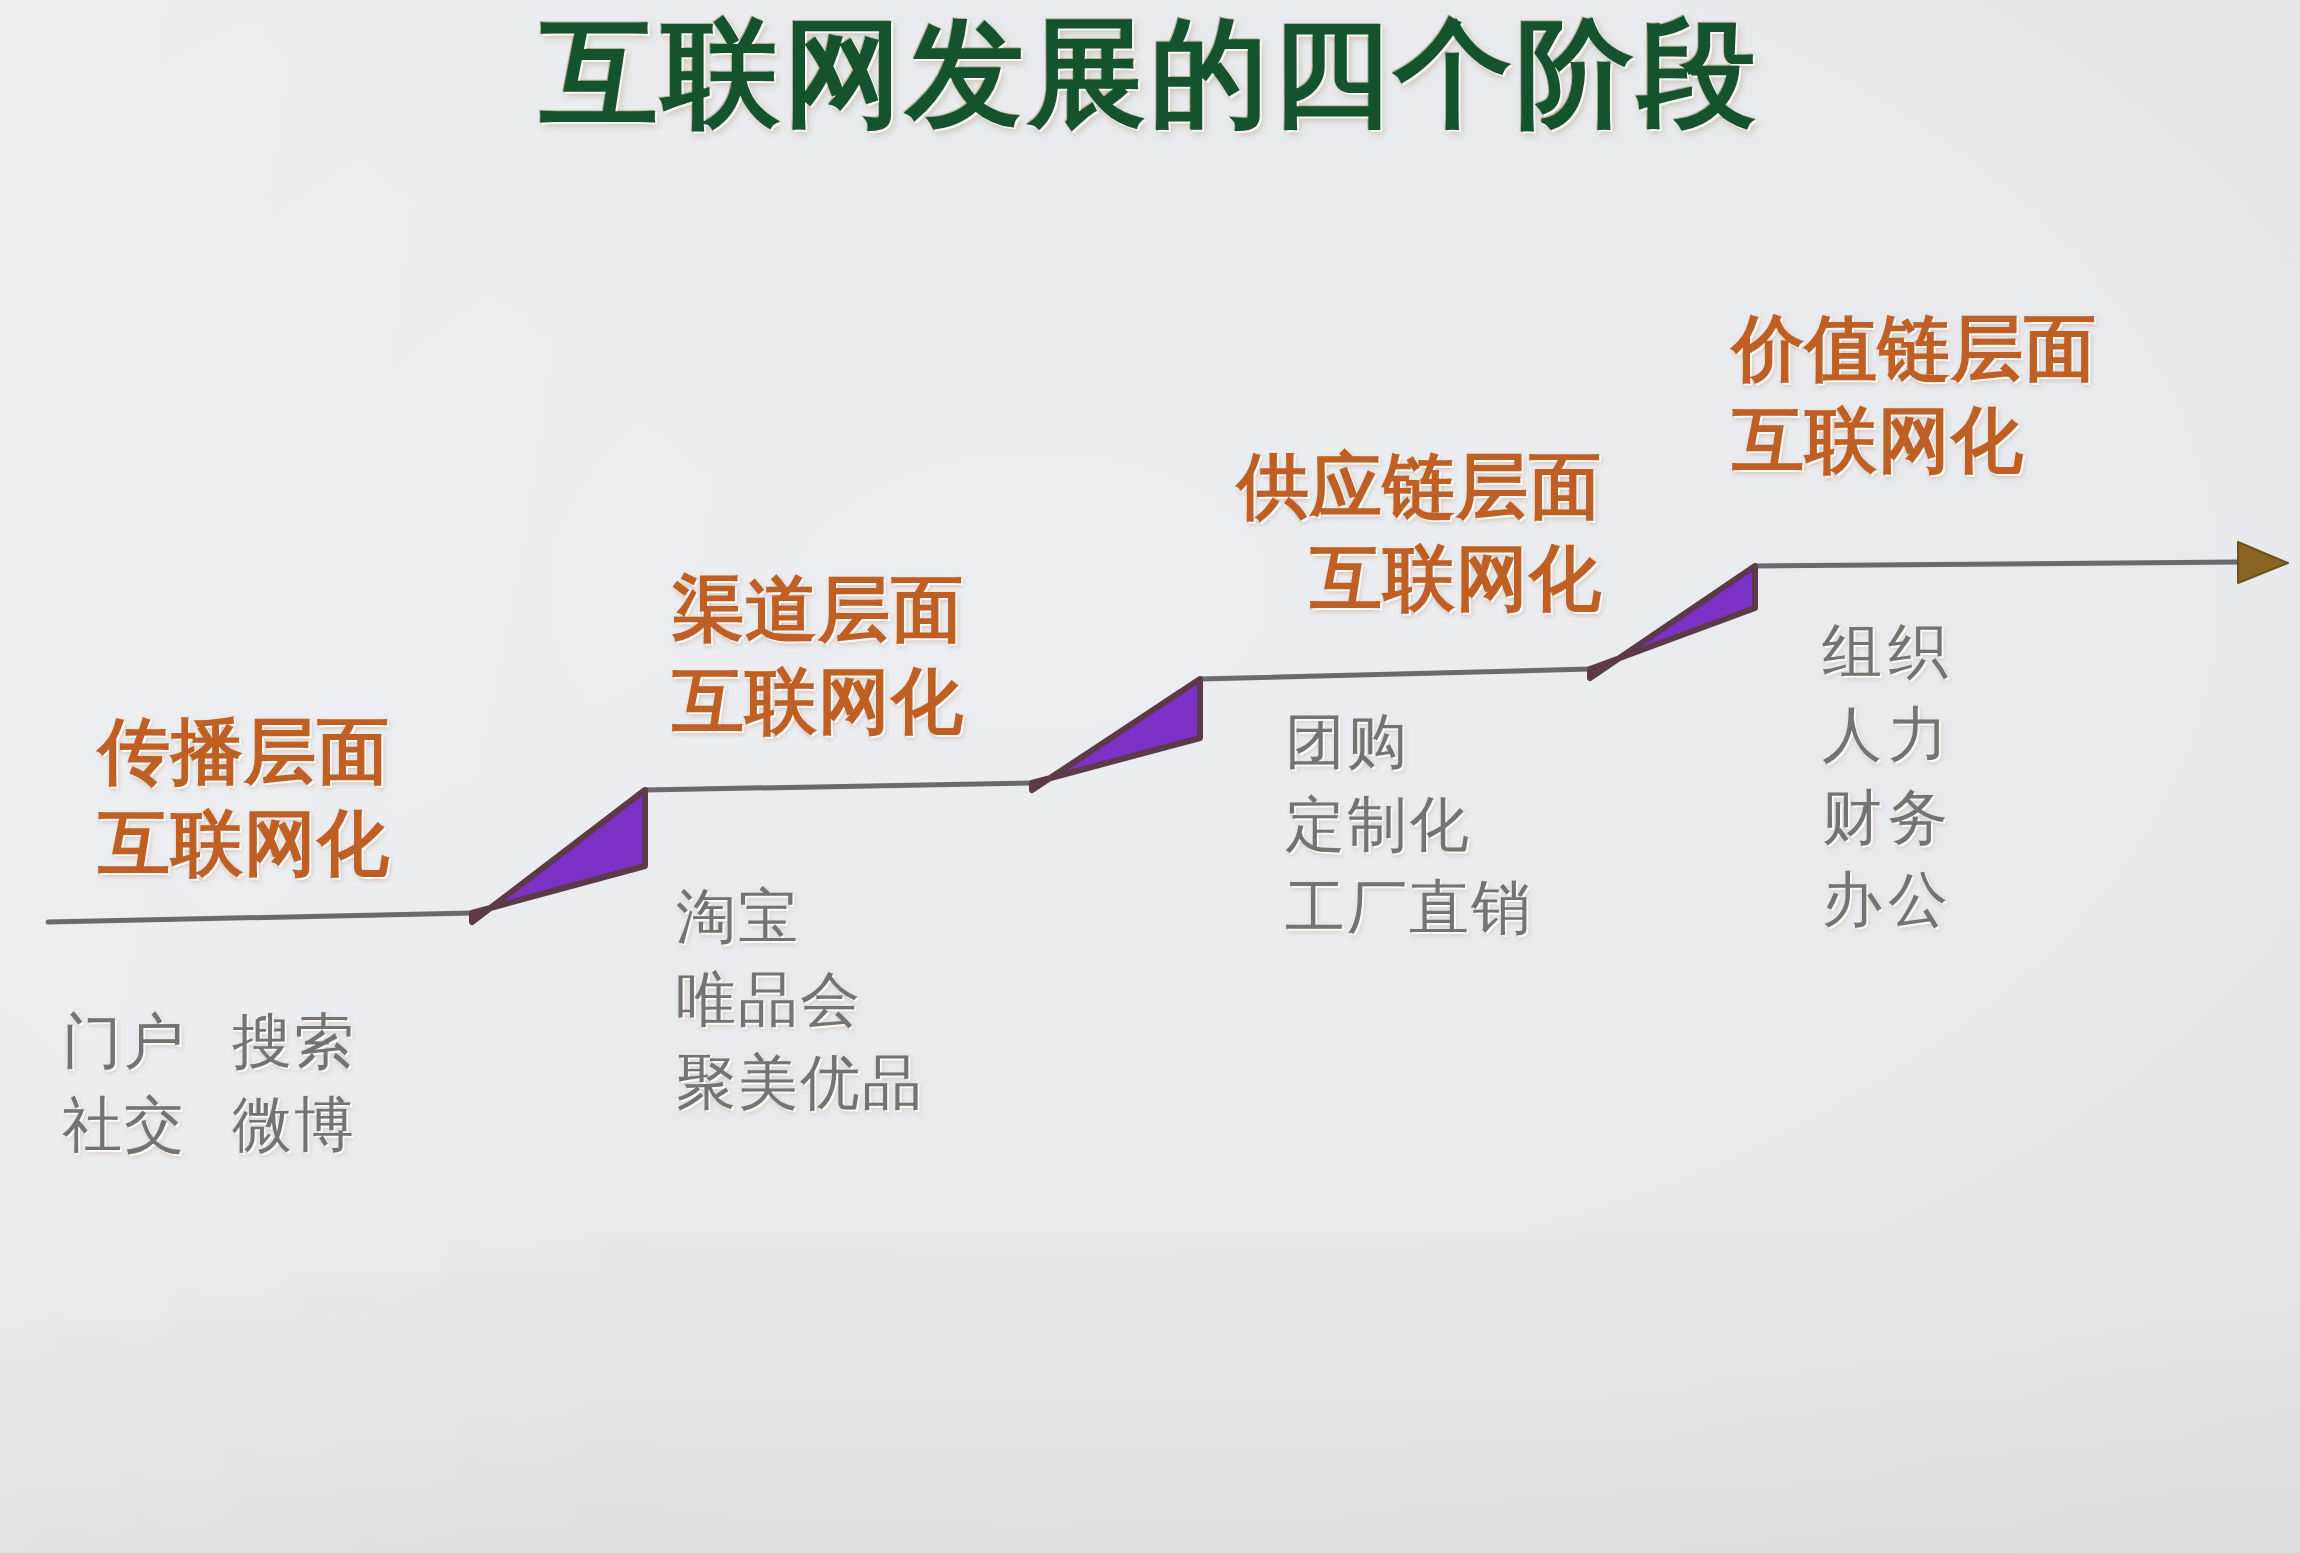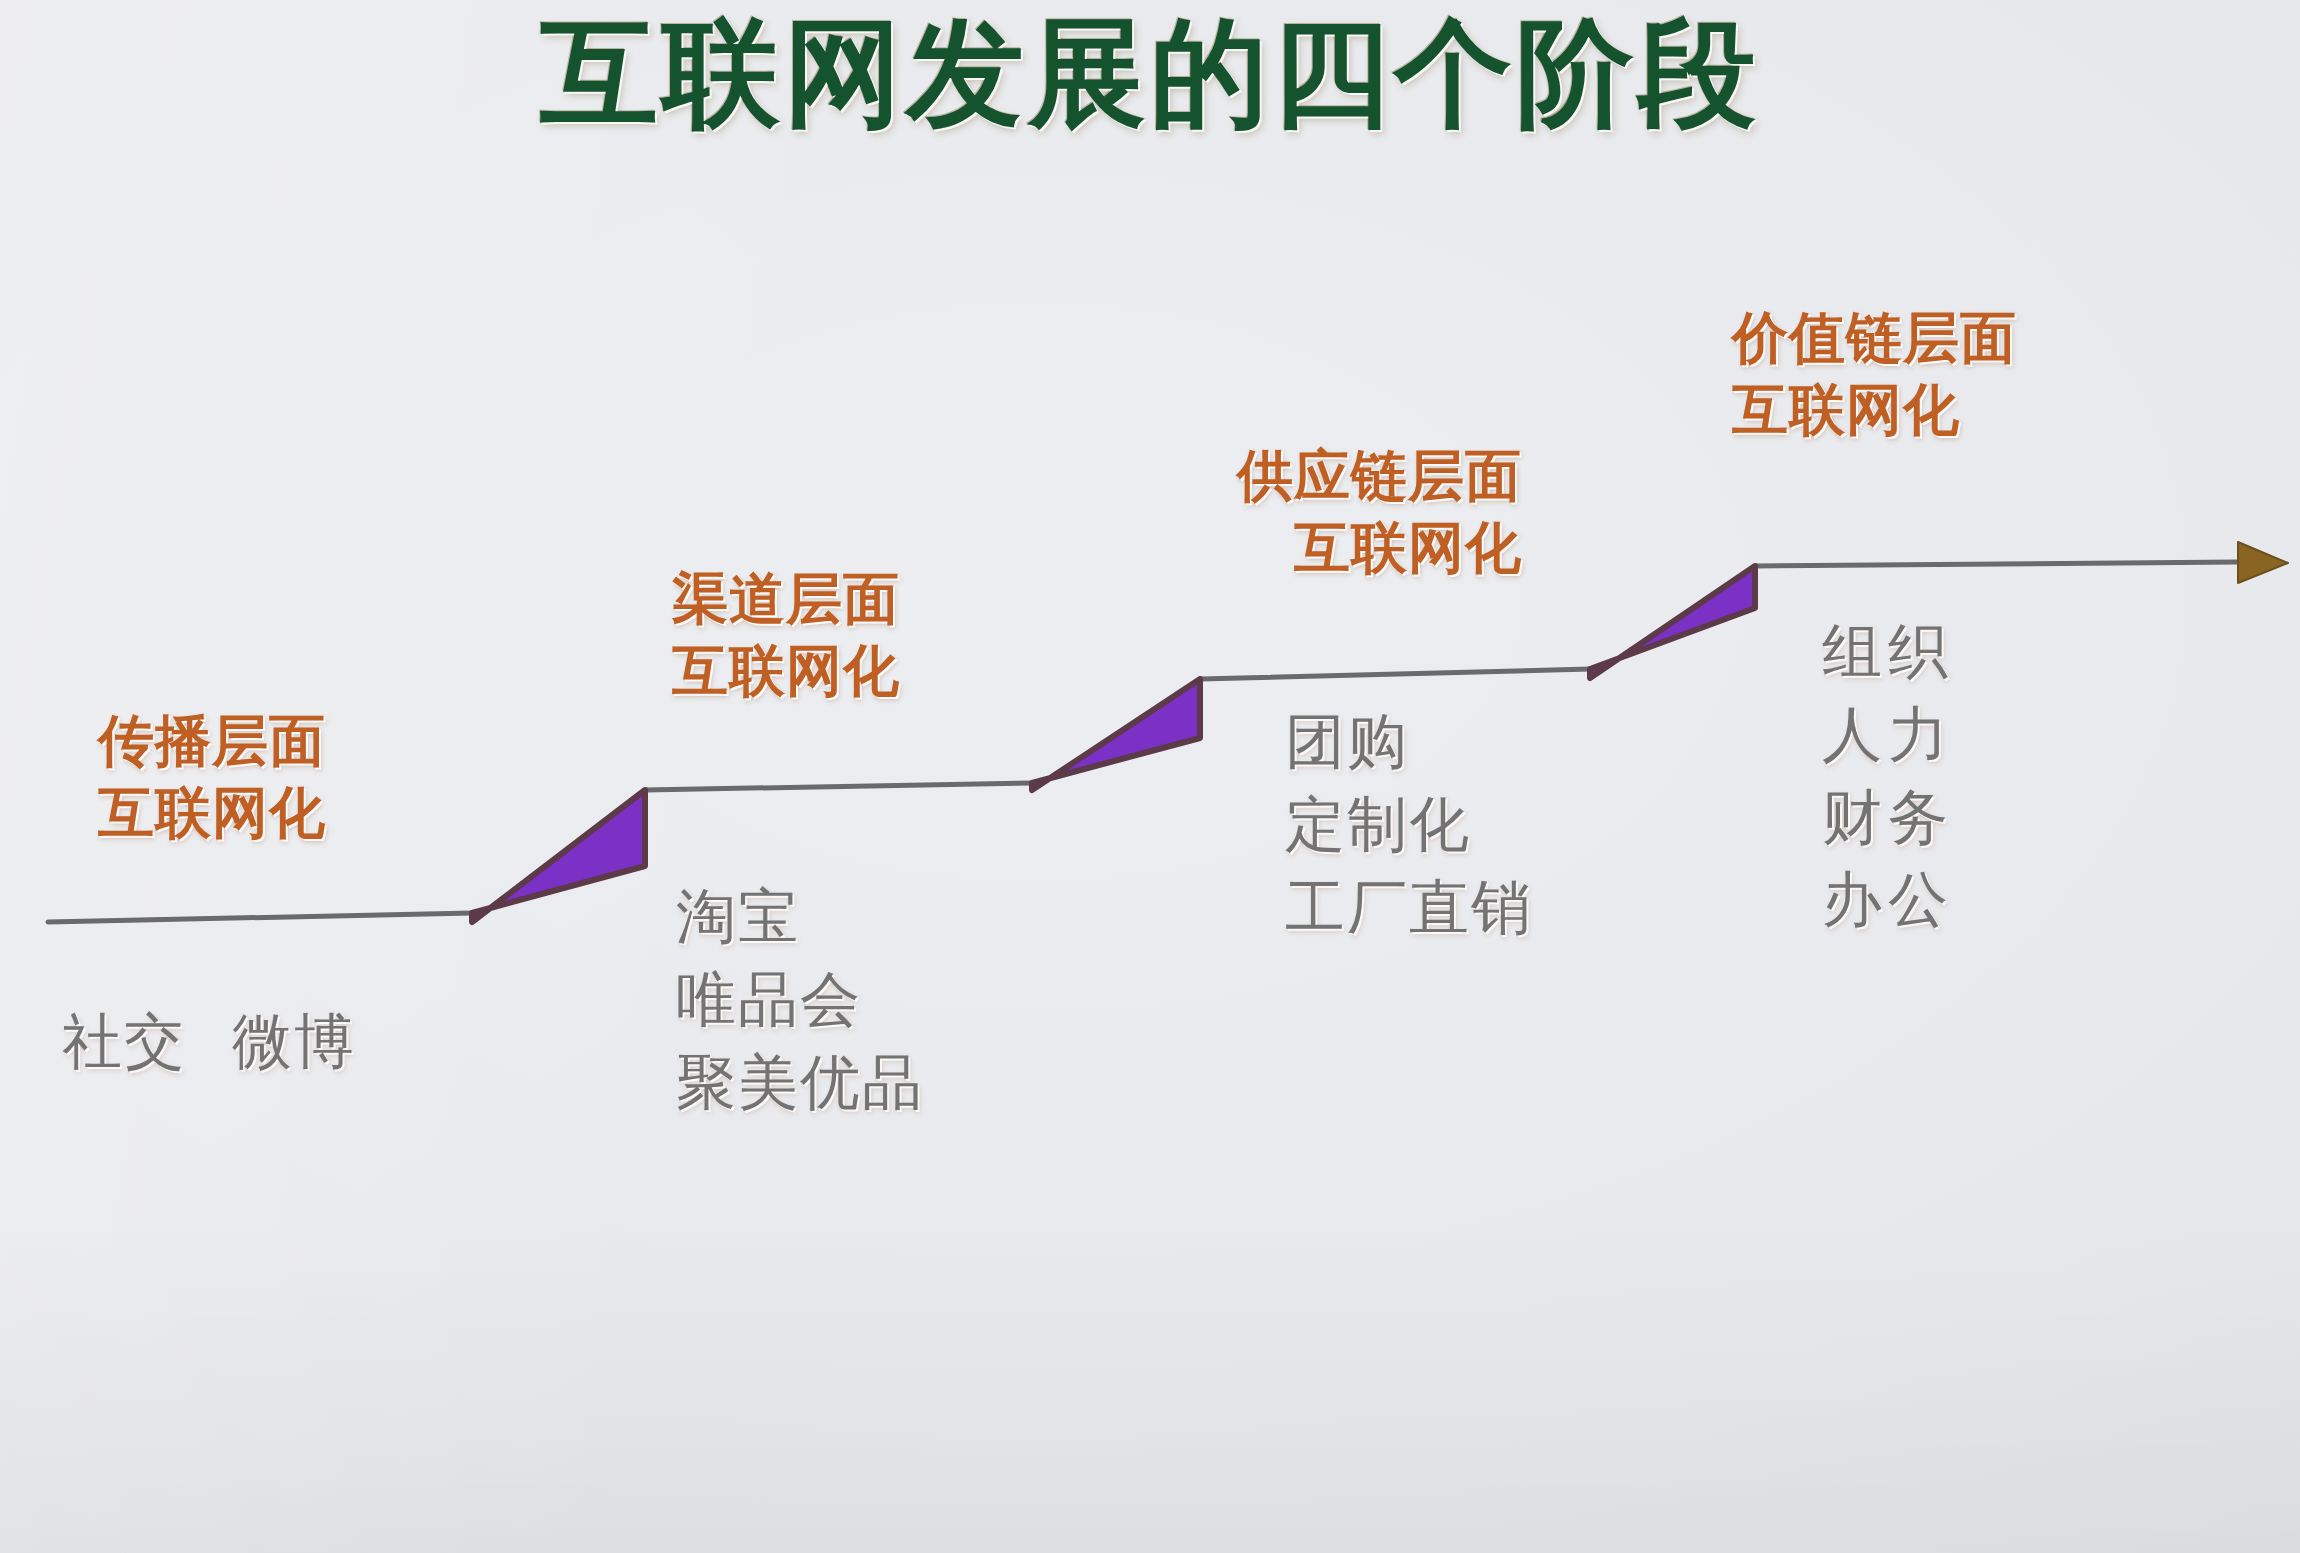--- a/index.html
+++ b/index.html
@@ -62,21 +62,21 @@
     width: 2300px;
     height: 1553px;
   }
 
   
   .blk {
     position: absolute;
     white-space: nowrap;
   }
   .stage-label {
-    font-size: 56px;
+    font-size: 72px;
     font-weight: 700;
     line-height: 1.28;
     color: #bf5f24;
     letter-spacing: 1px;
     text-shadow:
       2px 2px 0 rgba(255,255,255,0.9),
       2px 3px 5px rgba(150,80,40,0.30);
   }
   .stage-label .row {
     display: block;
@@ -128,20 +128,23 @@
     <polygon points="2238,542 2288,563 2238,583" fill="#8a6423" stroke="#6d4f1c" stroke-width="2" stroke-linejoin="round"></polygon>
   </svg>
 
   <div class="blk stage-label" style="left:98px; top:705px;">
     <span class="row">传播层面</span>
     <span class="row">互联网化</span>
   </div>
 
   <div class="blk item-list two-col" style="left:62px; top:1000px;">
     <span class="row">
+      <span class="c1">门户</span><span class="c2">搜索</span>
+    </span>
+    <span class="row">
       <span class="c1">社交</span><span class="c2">微博</span>
     </span>
   </div>
 
   <div class="blk stage-label" style="left:672px; top:563px;">
     <span class="row">渠道层面</span>
     <span class="row">互联网化</span>
   </div>
 
   <div class="blk item-list" style="left:676px; top:832px;margin-top:43px;">

